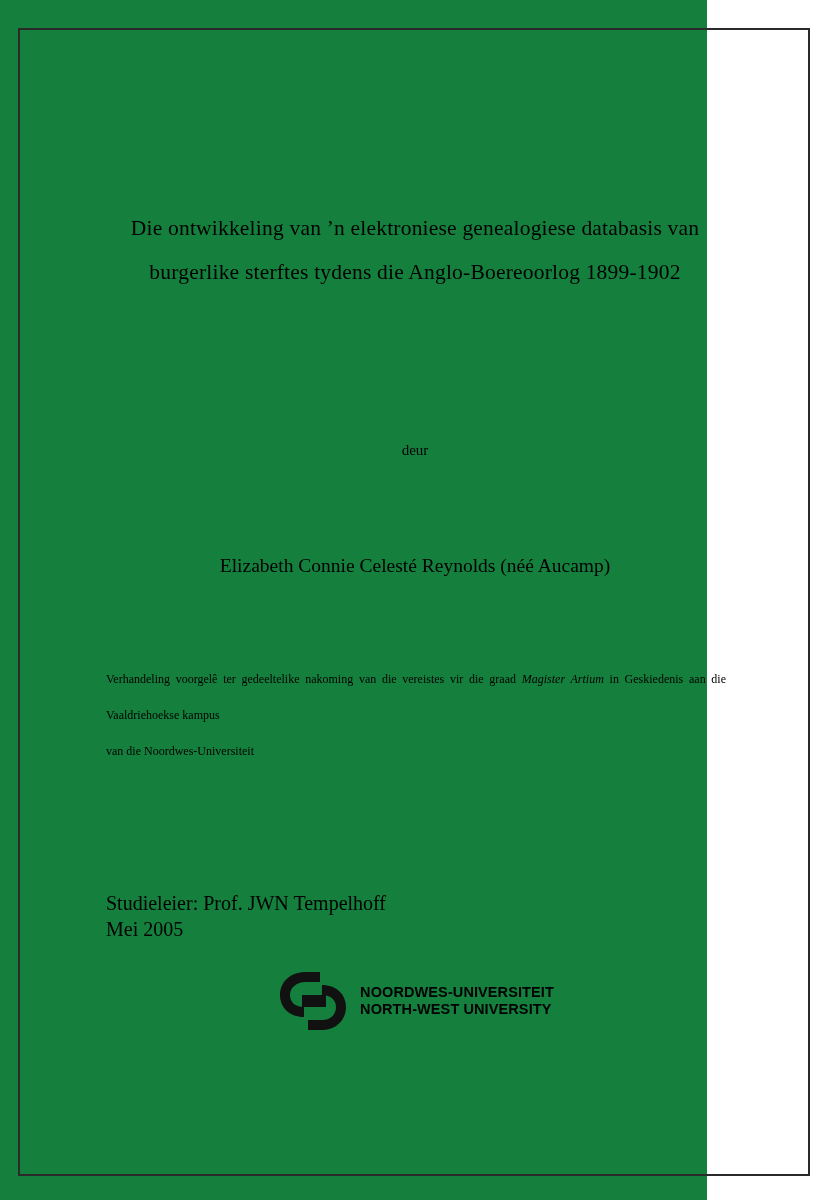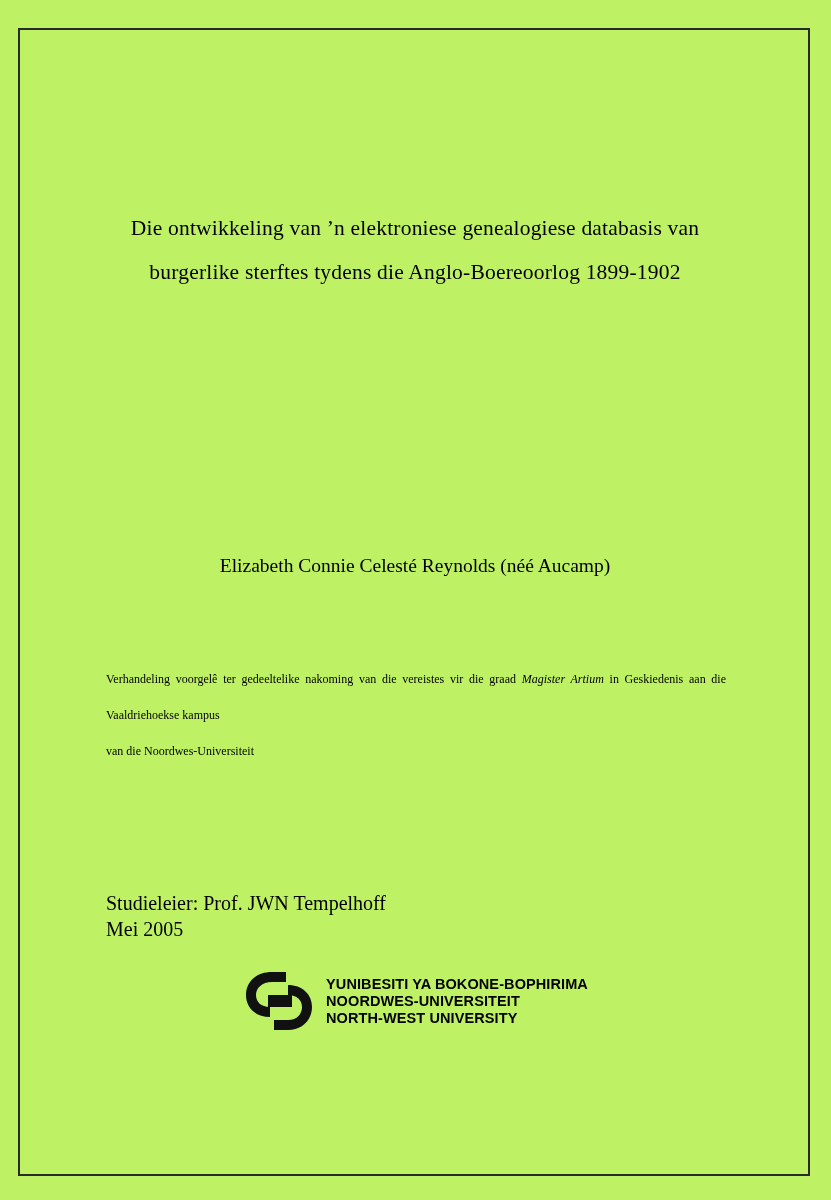--- a/index.html
+++ b/index.html
@@ -10,23 +10,23 @@
   body {
     width: 831px;
     height: 1200px;
     font-family: "Liberation Serif", serif;
     color: #000000;
     overflow: hidden;
   }
 
   .page {
     position: relative;
-    width: 831px;
+    width: 707px;
     height: 1200px;
-    background: #bef264;
+    background: #15803d;
     box-sizing: border-box;
   }
 
   
   .page-frame {
     position: absolute;
     left: 18px;
     top: 28px;
     width: 792px;
     height: 1148px;
@@ -134,20 +134,21 @@
 
   <div class="page-frame"></div>
 
   <div class="content">
 
     <div class="title-block">
       <div class="title-line">Die ontwikkeling van ’n elektroniese genealogiese databasis van</div>
       <div class="title-line">burgerlike sterftes tydens die Anglo-Boereoorlog 1899-1902</div>
     </div>
 
+    <div class="deur">deur</div>
 
     <div class="author">Elizabeth Connie Celesté Reynolds (néé Aucamp)</div>
 
     <div class="submission">
       <span>Verhandeling voorgelê ter gedeeltelike nakoming van die vereistes vir die graad </span><em>Magister Artium</em><span> in Geskiedenis aan die Vaaldriehoekse kampus</span>
       <div class="last-line">van die Noordwes-Universiteit</div>
     </div>
 
     <div class="supervisor">
       <div>Studieleier: Prof. JWN Tempelhoff</div>
@@ -156,20 +157,19 @@
 
     <div class="logo-block">
       <div class="logo-mark">
         <svg viewBox="0 0 76 66" width="76" height="66" xmlns="http://www.w3.org/2000/svg" aria-hidden="true">
           <path d="M30 4 C14 4 4 14 4 27 C4 40 14 49 28 49 L28 39 C19 39 14 34 14 27 C14 20 20 14 30 14 L44 14 L44 4 Z" fill="#111111"></path>
           <path d="M46 17 C60 17 70 26 70 39 C70 52 60 62 46 62 L32 62 L32 52 L46 52 C55 52 60 46 60 39 C60 32 55 27 46 27 Z" fill="#111111"></path>
           <rect x="26" y="27" width="24" height="12" fill="#111111"></rect>
         </svg>
       </div>
       <div class="logo-text">
-        <div>YUNIBESITI YA BOKONE-BOPHIRIMA</div>
         <div>NOORDWES-UNIVERSITEIT</div>
         <div>NORTH-WEST UNIVERSITY</div>
       </div>
     </div>
 
   </div>
 </div>
 
 </body></html>

